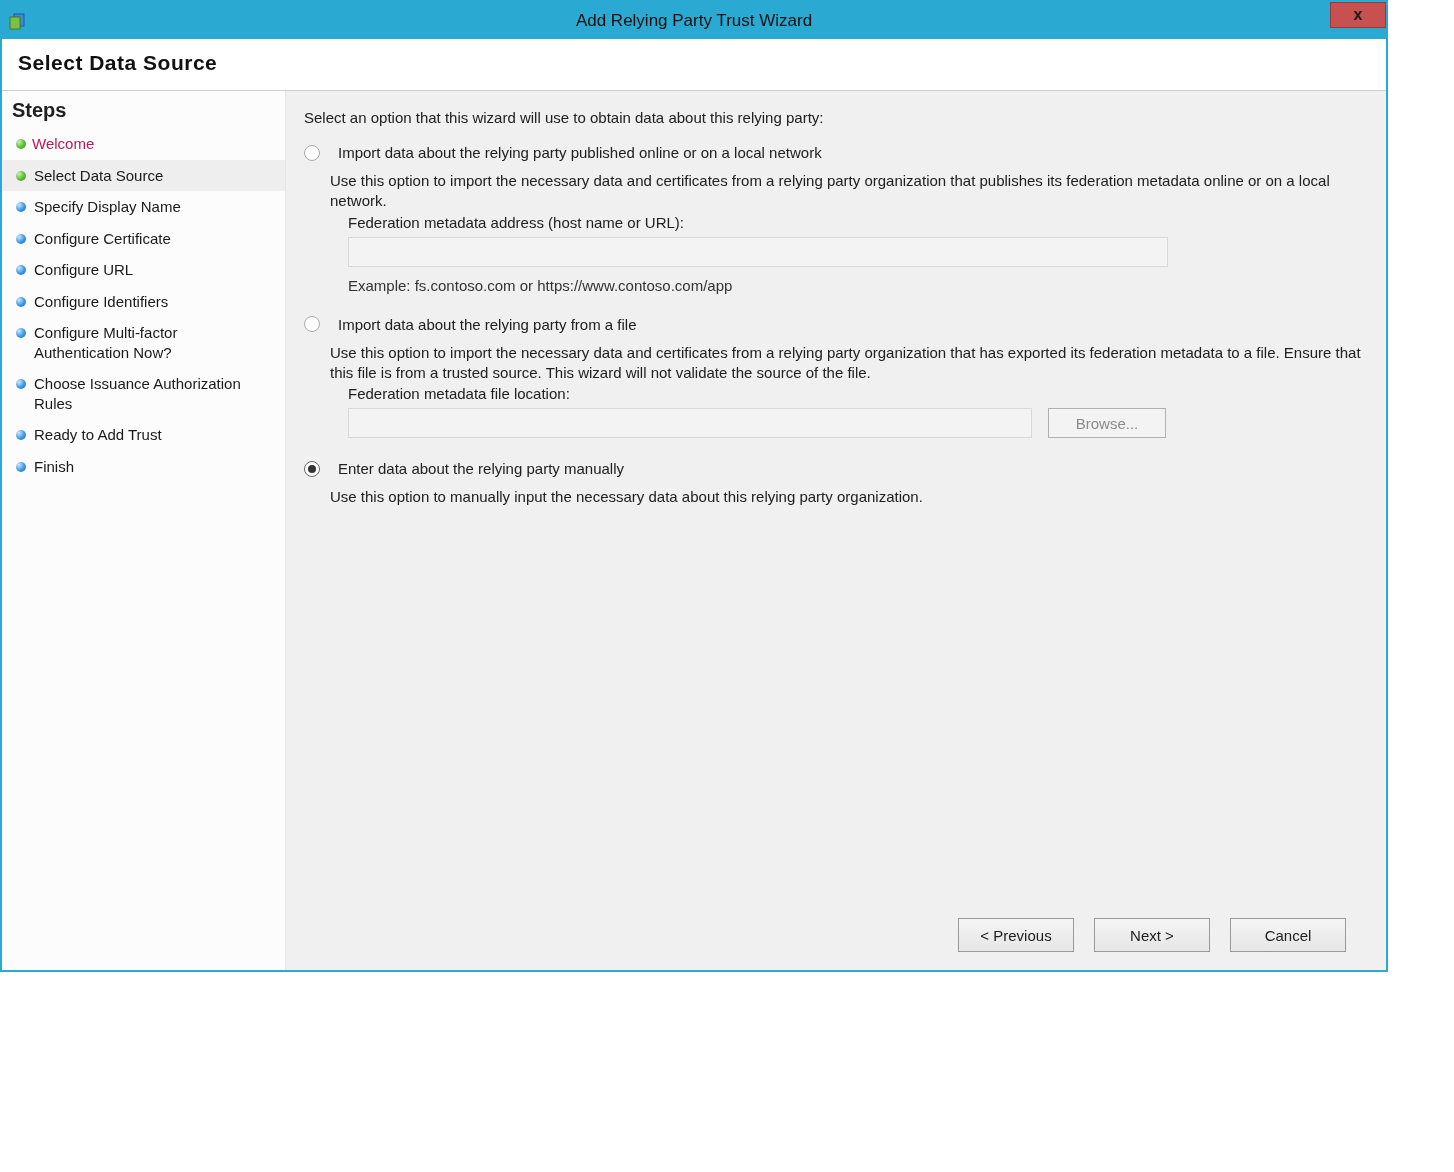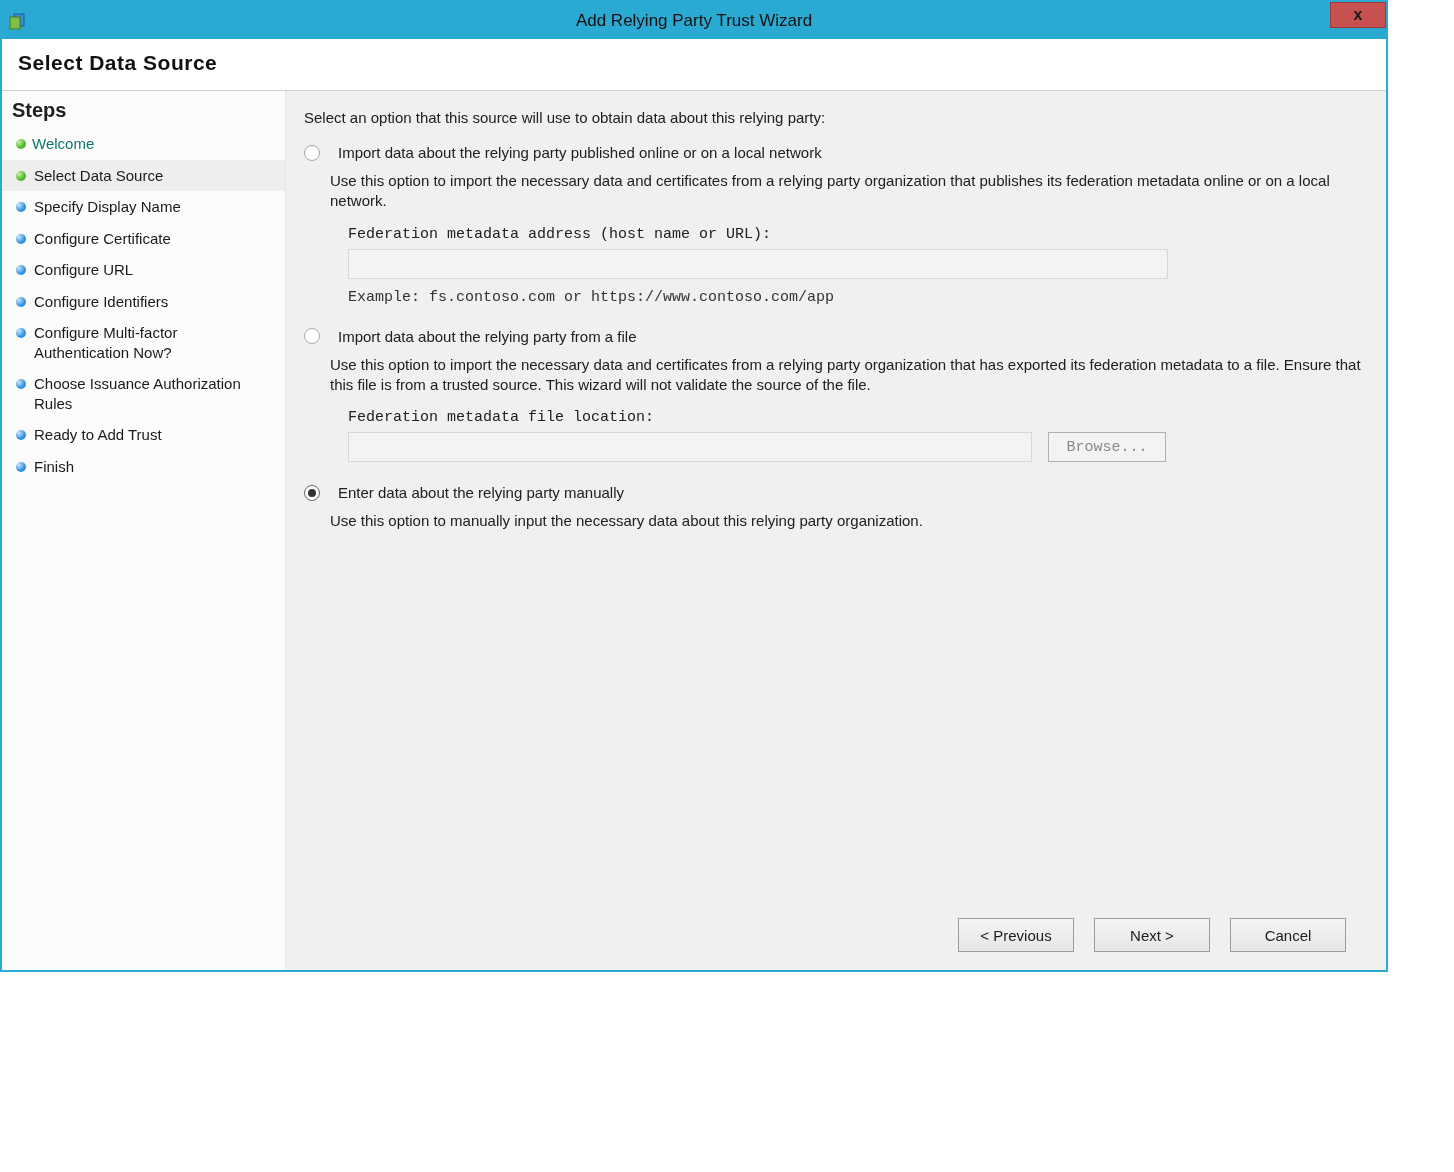--- a/index.html
+++ b/index.html
@@ -11,38 +11,38 @@
   .close { position:absolute; right:0; top:0; width:56px; height:26px; background:#c75050; color:#1a1a1a; display:flex; align-items:center; justify-content:center; font-size:16px; font-weight:bold; border:1px solid #9c3a3a; }
 
   .banner { height:52px; border-bottom:1px solid #d0d0d0; padding:12px 16px 0 16px; }
   .banner h1 { margin:0; font-size:21px; font-weight:700; letter-spacing:0.5px; color:#111; font-family:"Segoe UI", Arial, sans-serif; }
 
   .body { flex:1; display:flex; min-height:0; }
 
   .sidebar { width:284px; background:#fcfcfc; border-right:1px solid #e6e6e6; padding:8px 0 0 0; }
   .sidebar-title { font-weight:700; font-size:20px; padding:0 14px 6px 10px; }
   .step { display:flex; align-items:flex-start; gap:8px; padding:6px 14px 6px 14px; font-size:15px; color:#1a1a1a; line-height:1.3; }
-  .step.link { color:#0f766e;gap:6px; }
+  .step.link { color:#be185d;gap:6px; }
   .step.current { background:#eee; }
   .bullet { width:10px; height:10px; border-radius:50%; margin-top:5px; flex:0 0 auto; }
   .bullet.green { background:radial-gradient(circle at 30% 30%, #c6f3b0, #53b52a 60%); }
   .bullet.blue  { background:radial-gradient(circle at 30% 30%, #cae7ff, #2f8fe0 60%); }
   .step-label { flex:1; }
 
   .main { flex:1; background:#f0f0f0; padding:18px 24px 0 18px; position:relative; display:flex; flex-direction:column; }
   .instruction { margin:0 0 18px 0; }
 
   .option { margin-bottom:22px; }
   .option-row { display:flex; align-items:center; gap:18px; }
   .radio { width:16px; height:16px; border-radius:50%; border:1.5px solid #666; background:#fff; flex:0 0 auto; position:relative; }
   .radio.disabled { border-color:#aaa; }
   .radio.selected::after { content:""; position:absolute; width:8px; height:8px; border-radius:50%; background:#333; top:50%; left:50%; transform:translate(-50%,-50%); }
   .option-label { font-size:15px; }
   .option-desc { margin:10px 0 0 26px; font-size:15px; line-height:1.35; }
-  .sub { margin:14px 0 0 44px;font-family:Liberation Mono, monospace; }
+  .sub { margin:2px 0 0 44px; }
   .sub-label { font-size:15px; margin-bottom:6px; }
   .textbox { width:820px; height:30px; border:1px solid #c8c8c8; background:#fafafa; }
   .textbox.disabled { background:#f3f3f3; border-color:#d8d8d8; }
   .example { margin-top:10px; font-size:15px; color:#333; }
   .row2 { display:flex; gap:16px; align-items:flex-end; }
   .textbox.short { width:684px; }
   .browse { width:118px; height:30px; border:1px solid #b0b0b0; background:#f3f3f3; color:#8a8a8a; font-size:15px; display:flex; align-items:center; justify-content:center; }
 
   .button-row { position:absolute; right:40px; bottom:18px; display:flex; gap:20px;align-items:center; }
   .btn { width:116px; height:34px; border:1px solid #9a9a9a; background:linear-gradient(#f5f5f5,#e6e6e6); font-size:15px; display:flex; align-items:center; justify-content:center; cursor:default; }
@@ -111,21 +111,21 @@
             <div class="step-label">Ready to Add Trust</div>
           </div>
           <div class="step">
             <div class="bullet blue"></div>
             <div class="step-label">Finish</div>
           </div>
         </div>
     </div>
 
     <div class="main">
-      <p class="instruction">Select an option that this source will use to obtain data about this relying party:</p>
+      <p class="instruction">Select an option that this wizard will use to obtain data about this relying party:</p>
 
       <div class="option">
         <div class="option-row">
           <div class="radio disabled"></div>
           <div class="option-label">Import data about the relying party published online or on a local network</div>
         </div>
         <div class="option-desc">Use this option to import the necessary data and certificates from a relying party organization that publishes its federation metadata online or on a local network.</div>
         <div class="sub">
           <div class="sub-label">Federation metadata address (host name or URL):</div>
           <div class="textbox disabled" title=""></div>

